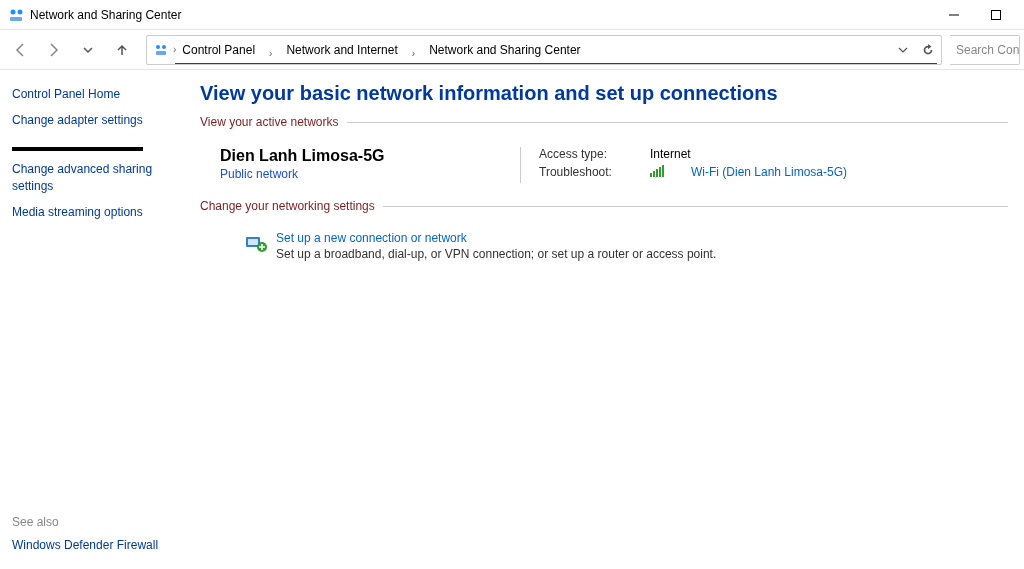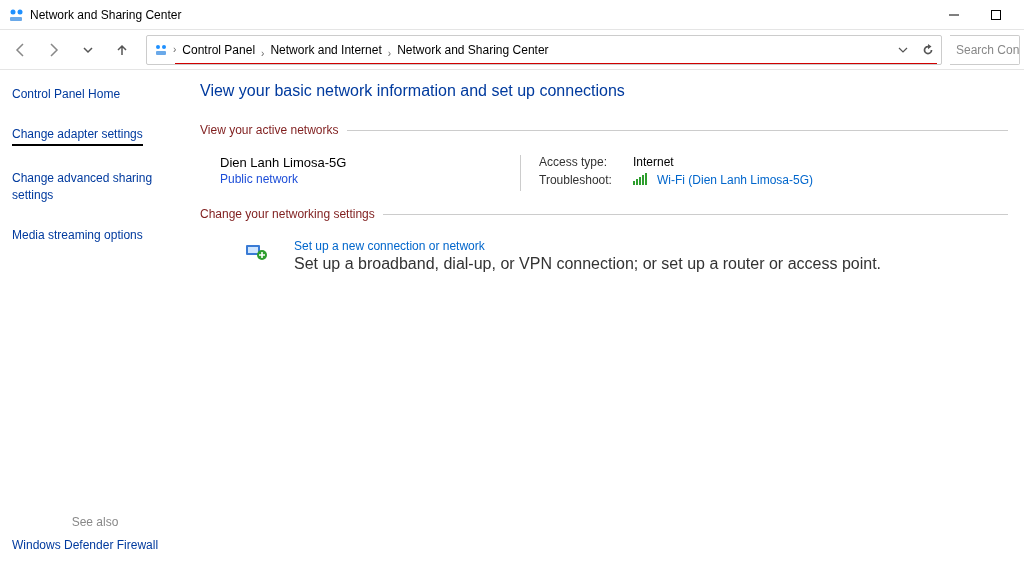--- a/index.html
+++ b/index.html
@@ -58,21 +58,21 @@
       align-items: center;
       padding: 0 6px;
       margin: 0 6px;
       position: relative;
       overflow: hidden;
     }
     .addressbar .cp-icon {
       width: 16px; height: 16px; margin-right: 4px;
       display: inline-flex; align-items: center; justify-content: center;
     }
-    .breadcrumb { display: flex; align-items: flex-end; gap: 4px; font-size: 12px; }
+    .breadcrumb { display: flex; align-items: flex-end; gap: 12px; font-size: 12px; }
     .breadcrumb .sep { color: #666; font-size: 10px; }
     .breadcrumb .crumb { color: #000; padding: 2px 2px; }
     .addressbar .tail { margin-left: auto; display: flex; align-items: center; gap: 12px; color: #555; }
     .underline-highlight {
       position: absolute;
       left: 28px;
       right: 4px;
       bottom: -1px;
       height: 2px;
       background: #d00000;
@@ -92,48 +92,48 @@
     
     .body {
       display: flex;
       height: calc(569px - 30px - 40px);
     }
     .sidebar {
       width: 190px;
       padding: 16px 12px;
       display: flex;
       flex-direction: column;
-      gap: 24px;
+      gap: 10px;
     }
     .side-link {
       color: #003a9e;
       font-size: 12px;
       cursor: pointer;
       line-height: 1.35;
     }
     .side-link.highlighted {
-      border-bottom: 2px solid #000000;
-      padding-bottom: 2px;
+      border-bottom: 4px solid #000000;
+      padding-bottom: 19px;
       width: fit-content;
     }
     .sidebar-bottom {
       margin-top: auto;
       padding-top: 20px;
     }
-    .see-also-hdr { color: #888; font-size: 12px; margin-bottom: 8px; text-align: center; }
+    .see-also-hdr { color: #888; font-size: 12px; margin-bottom: 8px; }
     .content {
       flex: 1;
       padding: 12px 16px 12px 10px;
       overflow: hidden;
     }
     .page-heading {
       color: #003a9e;
-      font-size: 16px;
-      font-weight: 400;
-      margin-bottom: 23px;
+      font-size: 20px;
+      font-weight: 700;
+      margin-bottom: 10px;
     }
     .section-label {
       font-size: 12px;
       color: #7f1d1d;
       position: relative;
       display: flex;
       align-items: center;
       margin-bottom: 12px;
     }
     .section-label::after {
@@ -141,54 +141,54 @@
       flex: 1;
       height: 1px;
       background: #ccc;
       margin-left: 8px;
     }
     .network-row {
       display: flex;
       padding: 6px 12px 16px 20px;
     }
     .network-left { width: 300px; }
-    .net-name { font-weight: 400; font-size: 13px; }
+    .net-name { font-weight: 700; font-size: 16px; }
     .net-type { font-size: 12px; color: #1d4ed8; margin-top: 2px; }
     .network-right {
       border-left: 1px solid #ccc;
       padding-left: 18px;
       font-size: 12px;
     }
-    .kv { display: flex; gap: 8px; margin-bottom: 4px; align-items: flex-start; }
+    .kv { display: flex; gap: 25px; margin-bottom: 4px; align-items: flex-start; }
     .kv .k { width: 86px; color: #333; }
     .link { color: #0066cc; cursor: pointer; }
     .wifi-icon {
       display: inline-flex; align-items: flex-end; gap: 1px; margin-right: 2px;
       height: 12px;
     }
     .wifi-icon span {
       width: 2px; background: #2e9e2e; display: inline-block;
     }
     .wifi-icon span:nth-child(1){height:4px}
     .wifi-icon span:nth-child(2){height:6px}
     .wifi-icon span:nth-child(3){height:8px}
     .wifi-icon span:nth-child(4){height:10px}
     .wifi-icon span:nth-child(5){height:12px}
     .settings-item {
       display: flex;
-      gap: 26px;
+      gap: 8px;
       padding: 6px 0 14px 44px;
       align-items: flex-start;
     }
     .settings-icon {
       width: 24px; height: 24px; flex-shrink: 0;
       display: inline-flex; align-items: center; justify-content: center;
     }
     .settings-text .title { color: #0066cc; font-size: 12px; cursor: pointer; }
-    .settings-text .desc { font-size: 16px; color: #333; margin-top: 2px; text-align: center; }
+    .settings-text .desc { font-size: 12px; color: #333; margin-top: 2px; text-align: center; }
     svg { display: block; }
   </style>
 </head>
 <body>
 
 <div class="titlebar">
   <span class="app-icon">
     <svg width="16" height="16" viewBox="0 0 16 16">
       <circle cx="5" cy="5" r="2.5" fill="#1e90ff"></circle>
       <circle cx="12" cy="5" r="2.5" fill="#1e90ff"></circle>

